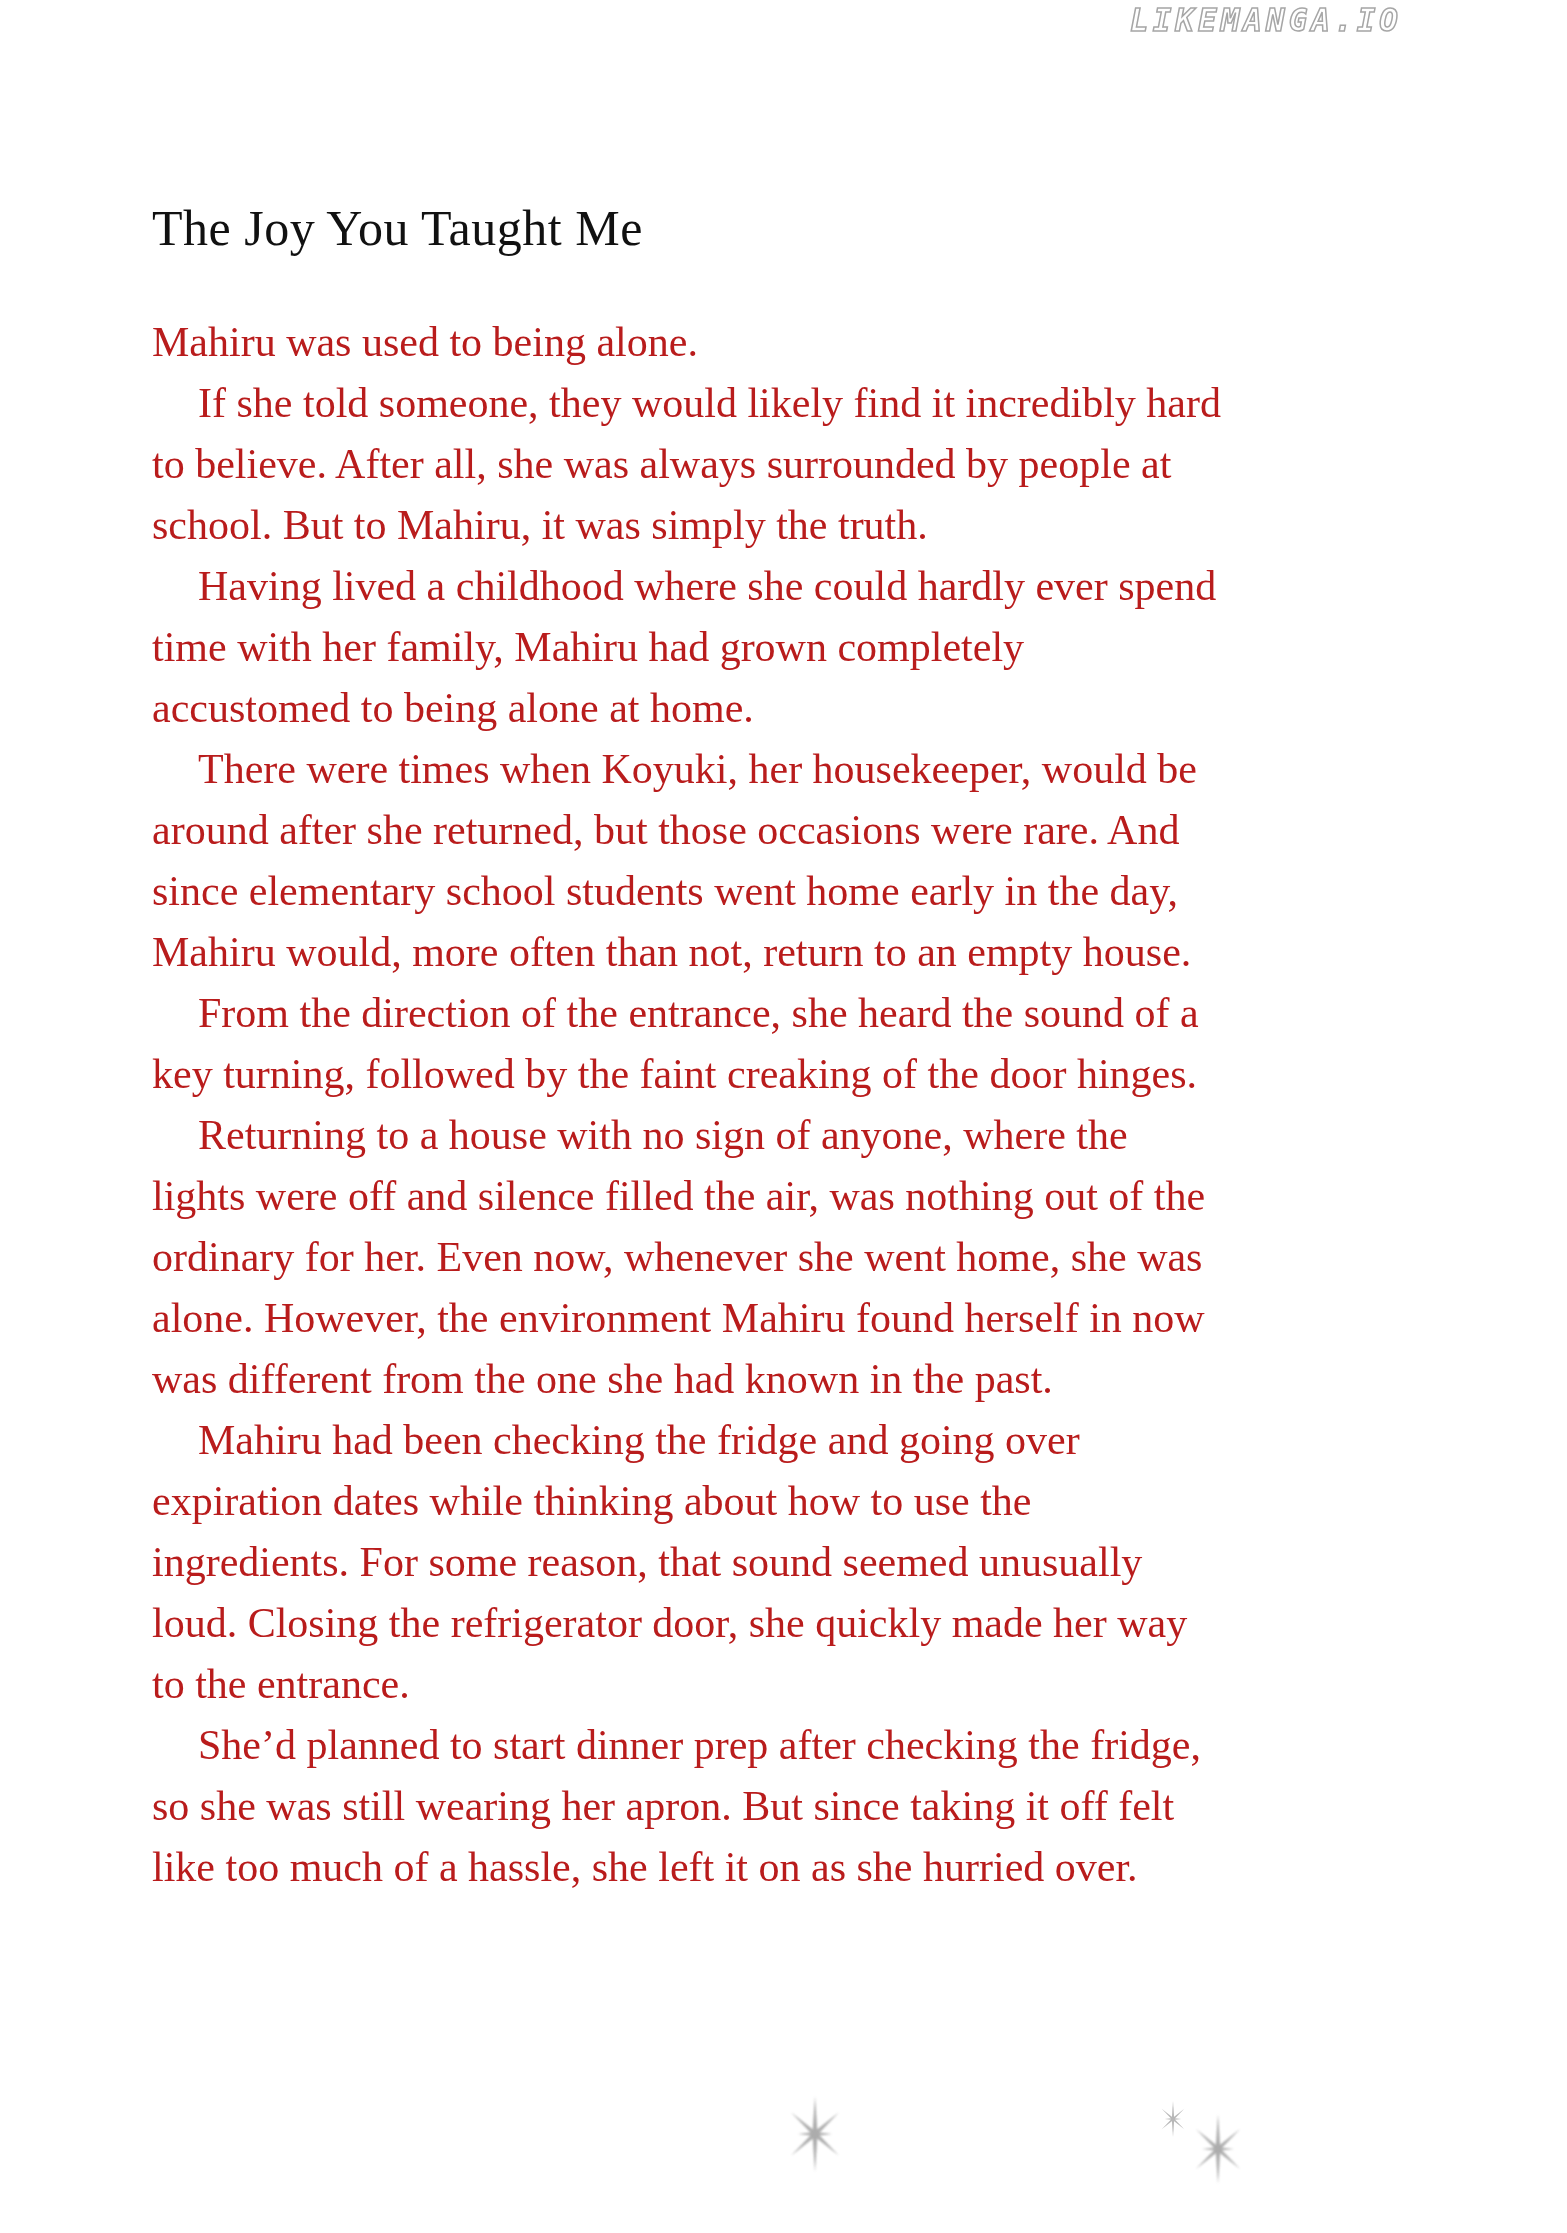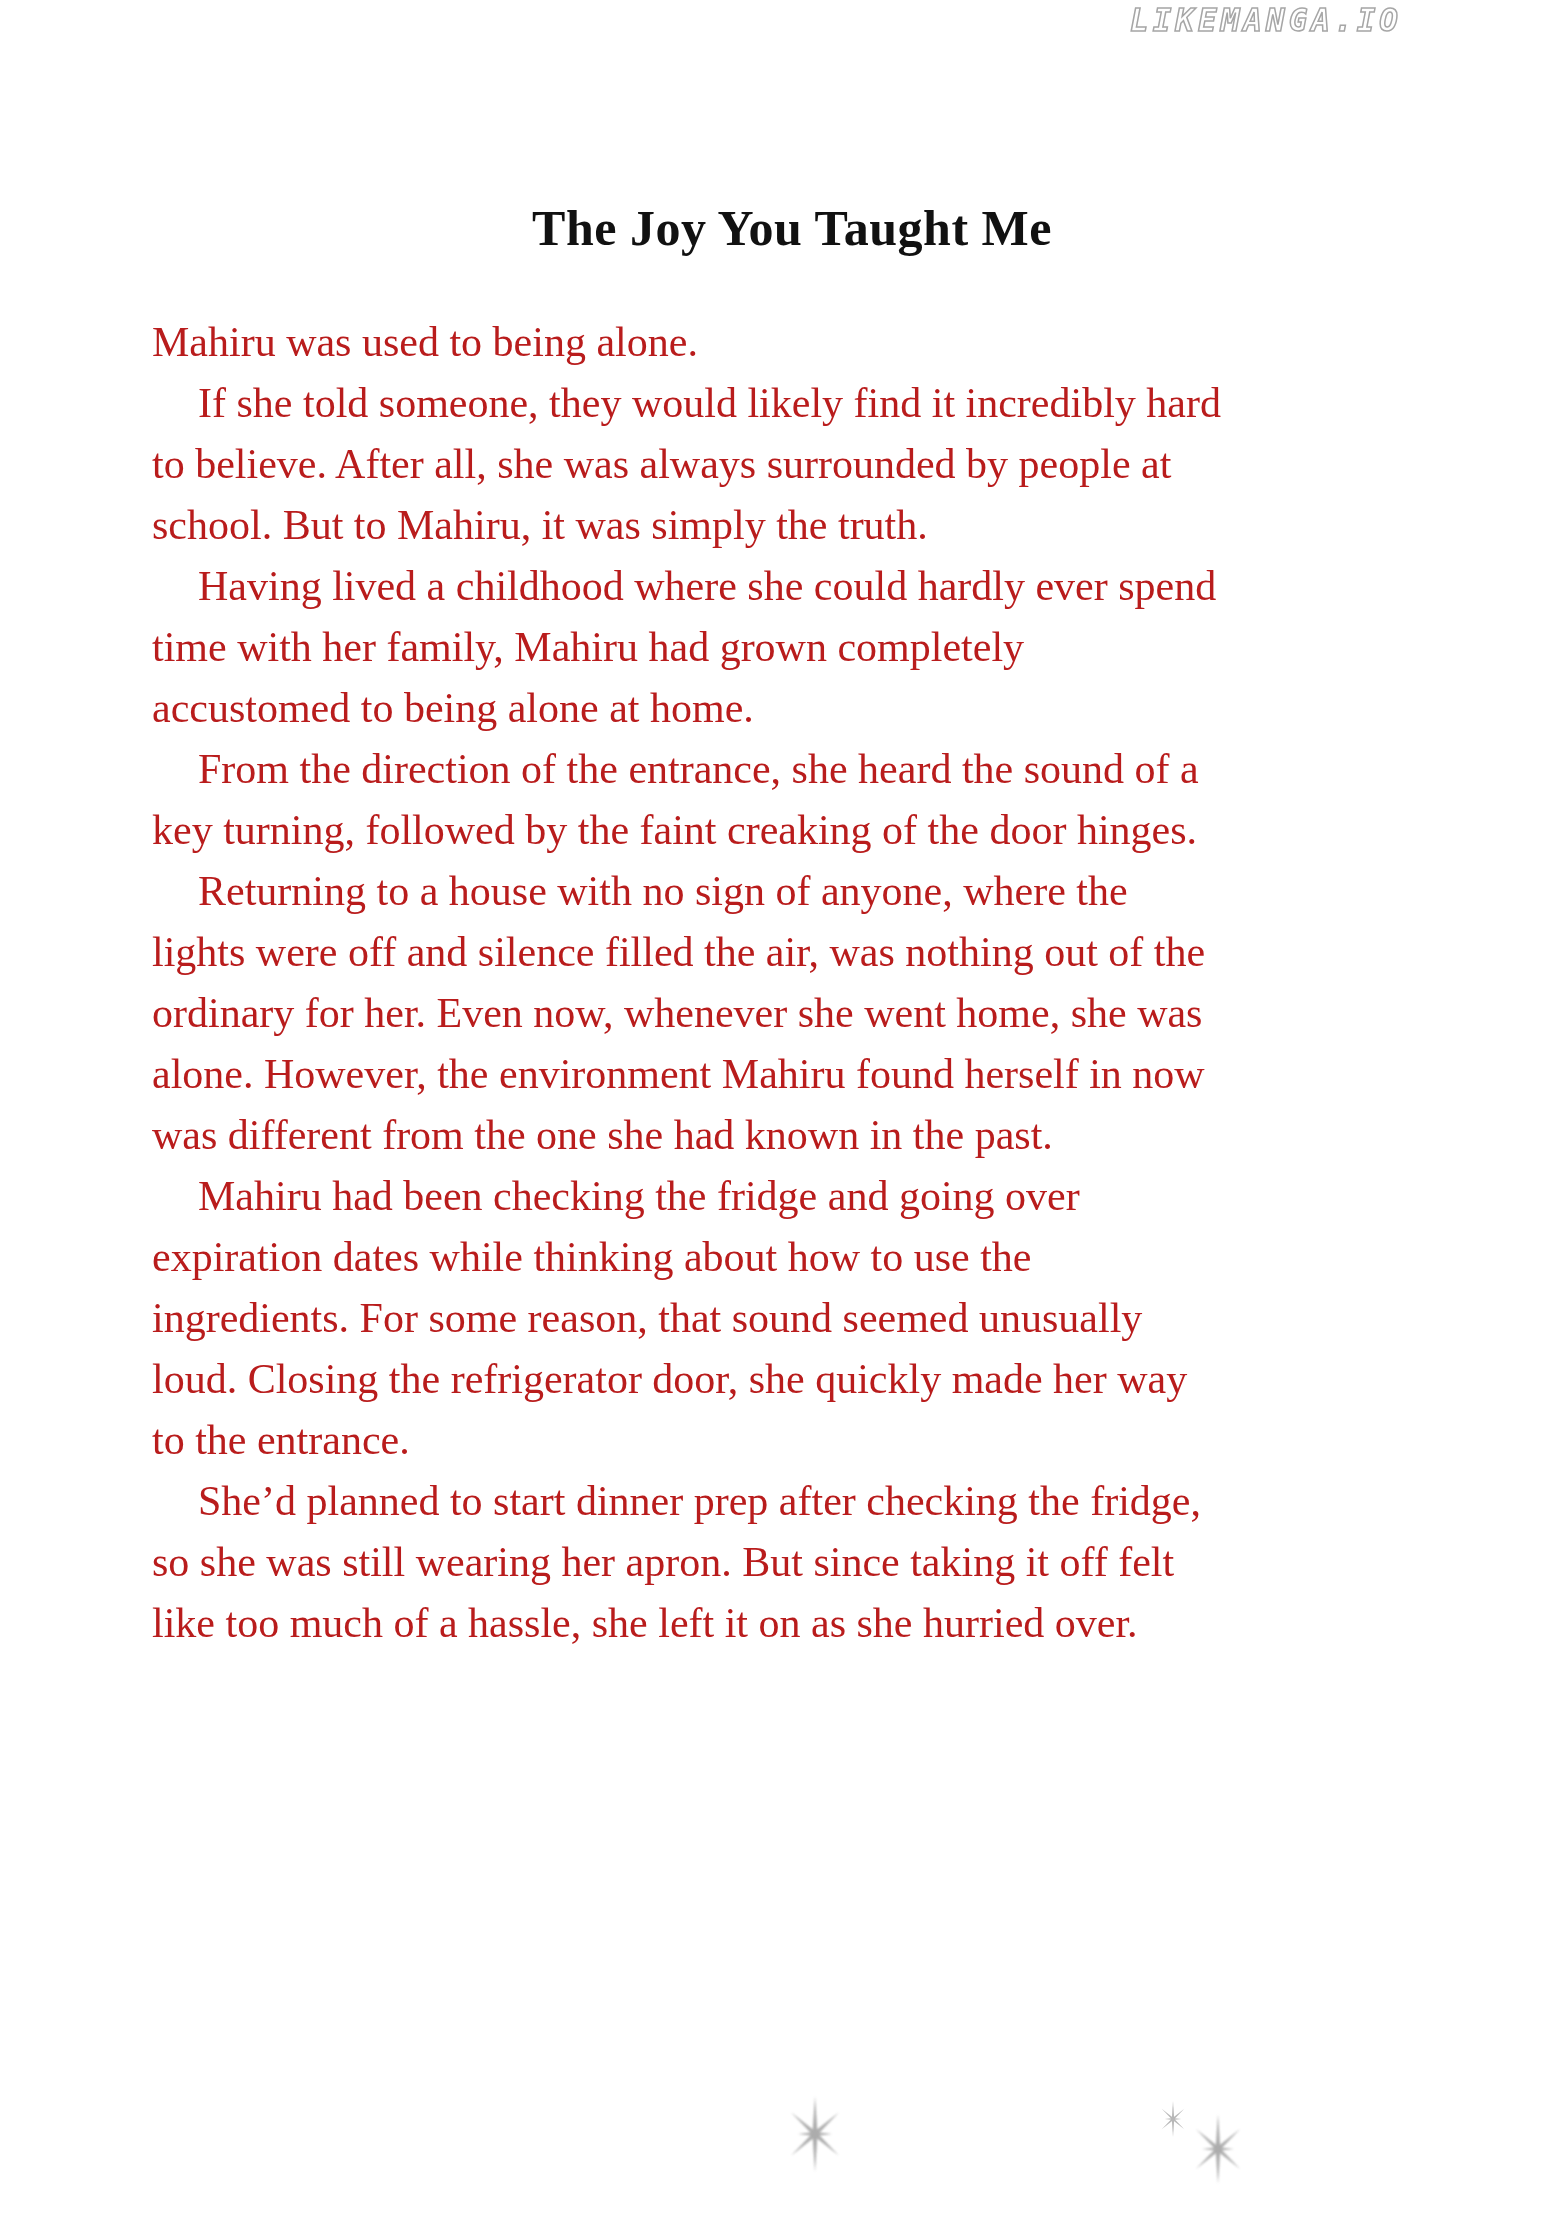--- a/index.html
+++ b/index.html
@@ -29,23 +29,23 @@
     text-stroke: 1.5px #a6a6a6;
   }
   .content {
     position: absolute;
     left: 152px;
     top: 198px;
     width: 1280px;
   }
   .chapter-title {
     margin: 0 0 54px 0;
-    text-align: center;
+    text-align: left;
     font-size: 50px;
-    font-weight: bold;
+    font-weight: normal;
     color: #111111;
     letter-spacing: 0.5px;
     line-height: 60px;
   }
   .para {
     margin: 0;
     font-size: 42px;
     line-height: 61px;
     color: #b91c1c;
     white-space: pre;
@@ -74,20 +74,24 @@
   <div class="content">
     <h1 class="chapter-title">The Joy You Taught Me</h1>
 
     <p class="para">Mahiru was used to being alone.</p>
     <p class="para indent">If she told someone, they would likely find it incredibly hard
 to believe. After all, she was always surrounded by people at
 school. But to Mahiru, it was simply the truth.</p>
     <p class="para indent">Having lived a childhood where she could hardly ever spend
 time with her family, Mahiru had grown completely
 accustomed to being alone at home.</p>
+    <p class="para indent">There were times when Koyuki, her housekeeper, would be
+around after she returned, but those occasions were rare. And
+since elementary school students went home early in the day,
+Mahiru would, more often than not, return to an empty house.</p>
     <p class="para indent">From the direction of the entrance, she heard the sound of a
 key turning, followed by the faint creaking of the door hinges.</p>
     <p class="para indent">Returning to a house with no sign of anyone, where the
 lights were off and silence filled the air, was nothing out of the
 ordinary for her. Even now, whenever she went home, she was
 alone. However, the environment Mahiru found herself in now
 was different from the one she had known in the past.</p>
     <p class="para indent">Mahiru had been checking the fridge and going over
 expiration dates while thinking about how to use the
 ingredients. For some reason, that sound seemed unusually

